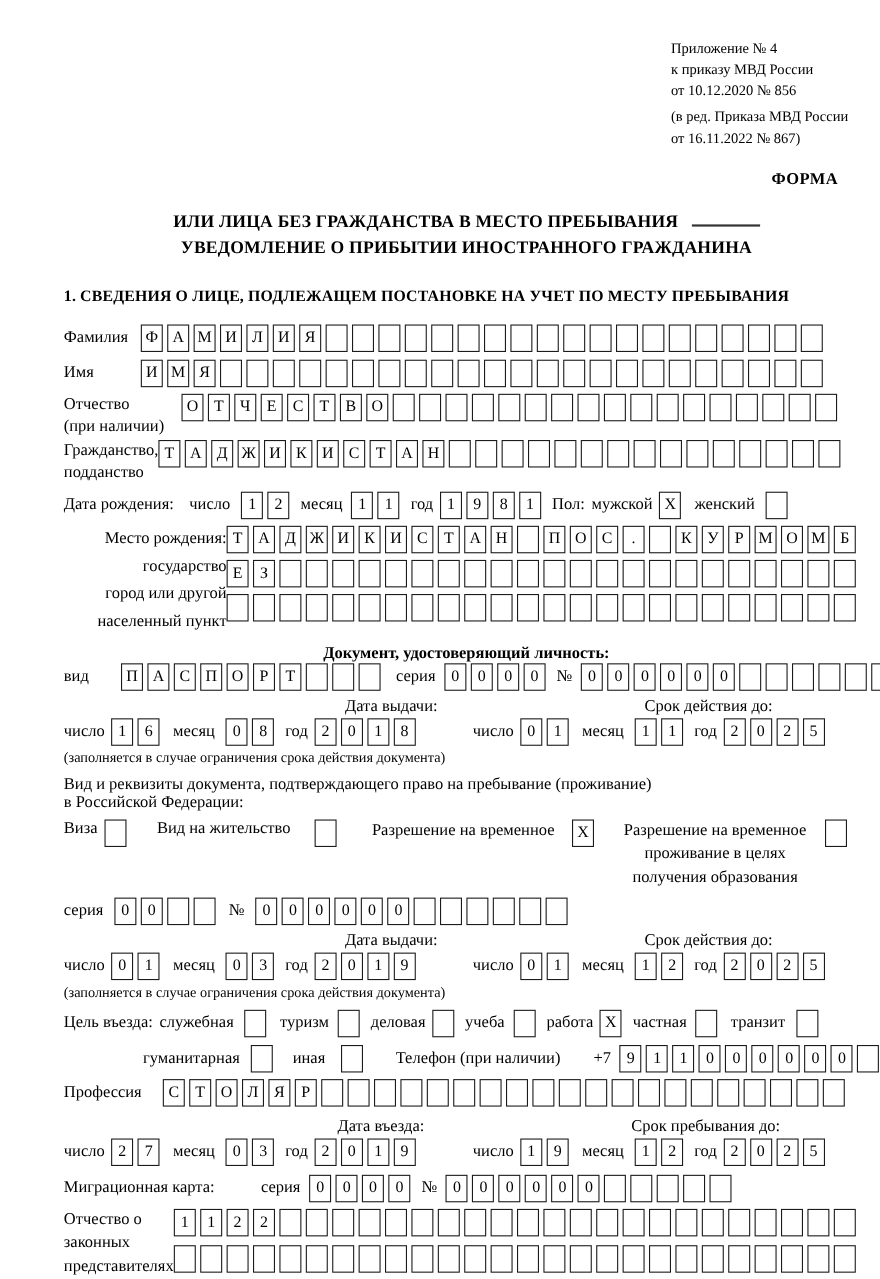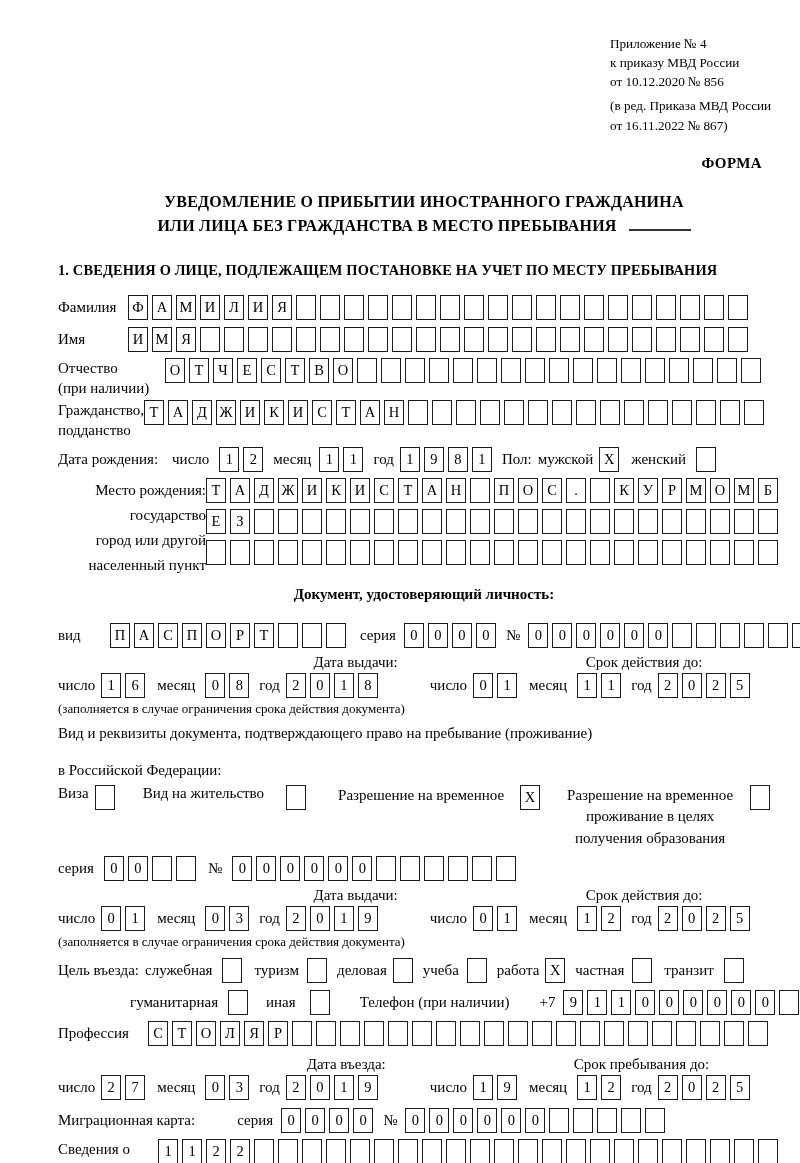--- a/index.html
+++ b/index.html
@@ -14,21 +14,21 @@
   .blank-line{display:inline-block;width:62px;border-bottom:2px solid #333;margin-left:12px;height:14px;}
 
   .sec-hdr{font-weight:bold;font-size:14.4px;margin-top:24px;letter-spacing:.15px;}
 
   .row{display:flex;align-items:center;white-space:nowrap;}
   .row.top{align-items:flex-start;}
   .boxes{display:flex;flex-wrap:nowrap;}
   .box{width:20px;height:25px;min-width:20px;border:1.5px solid #1b1b1b;margin-right:4px;display:inline-flex;align-items:center;justify-content:center;font-size:14.5px;box-sizing:border-box;background:#fff;}
   .lbl{display:inline-block;}
   .lbl2{line-height:1.35;}
-  .mt16{margin-top:16px;}.mt8{margin-top:8px;}.mt7{margin-top:7px;}.mt6{margin-top:6px;}.mt4{margin-top:20px;align-items:center;}.mt2{margin-top:2px;}
+  .mt16{margin-top:16px;}.mt8{margin-top:8px;}.mt7{margin-top:7px;}.mt6{margin-top:6px;}.mt4{margin-top:0;align-items:center;}.mt2{margin-top:2px;}
   .ml8{margin-left:8px;}.ml10{margin-left:10px;}.ml14{margin-left:14px;}.ml6{margin-left:6px;}
 
   .w70{width:70px;min-width:70px;}
   .w107{width:107px;min-width:107px;}
   .w86{width:86px;min-width:86px;}
   .lblcol{line-height:25px;text-align:right;}
   .mr-rows .boxes{margin-bottom:6px;}
 
   .doc-hdr{text-align:center;font-weight:bold;margin-top:8px;font-size:15px;}
   .dates-hdr{display:flex;margin-top:6px;justify-content:center;}
@@ -46,22 +46,22 @@
     <div>Приложение № 4</div>
     <div>к приказу МВД России</div>
     <div>от 10.12.2020 № 856</div>
     <div class="ed">(в ред. Приказа МВД России</div>
     <div>от 16.11.2022 № 867)</div>
   </div>
 
   <div class="forma">ФОРМА</div>
 
   <div class="title">
+    <div><span>ИЛИ ЛИЦА БЕЗ ГРАЖДАНСТВА В МЕСТО ПРЕБЫВАНИЯ</span><span class="blank-line"></span></div>
     <div>УВЕДОМЛЕНИЕ О ПРИБЫТИИ ИНОСТРАННОГО ГРАЖДАНИНА</div>
-    <div><span>ИЛИ ЛИЦА БЕЗ ГРАЖДАНСТВА В МЕСТО ПРЕБЫВАНИЯ</span><span class="blank-line"></span></div>
   </div>
 
   <div class="sec-hdr">1. СВЕДЕНИЯ О ЛИЦЕ, ПОДЛЕЖАЩЕМ ПОСТАНОВКЕ НА УЧЕТ ПО МЕСТУ ПРЕБЫВАНИЯ</div>
 
   <div class="row mt16">
     <span class="lbl w70">Фамилия</span>
     <span class="boxes">
         <span class="box">Ф</span>
         <span class="box">А</span>
         <span class="box">М</span>
@@ -643,21 +643,21 @@
         <span class="box"></span>
         <span class="box"></span>
         <span class="box"></span>
         <span class="box"></span>
         <span class="box"></span>
       </span>
   </div>
 
   <div class="row top mt6">
     <span class="lbl" style="width:100px;min-width:100px;line-height:21px;">
-      <div>Сведения о</div>
+      <div>Отчество о</div>
       <div>законных</div>
       <div>представителях</div>
 
     </span>
     <span>
       <div class="boxes" style="margin-bottom:8px;">
           <span class="box">1</span>
           <span class="box">1</span>
           <span class="box">2</span>
           <span class="box">2</span>

